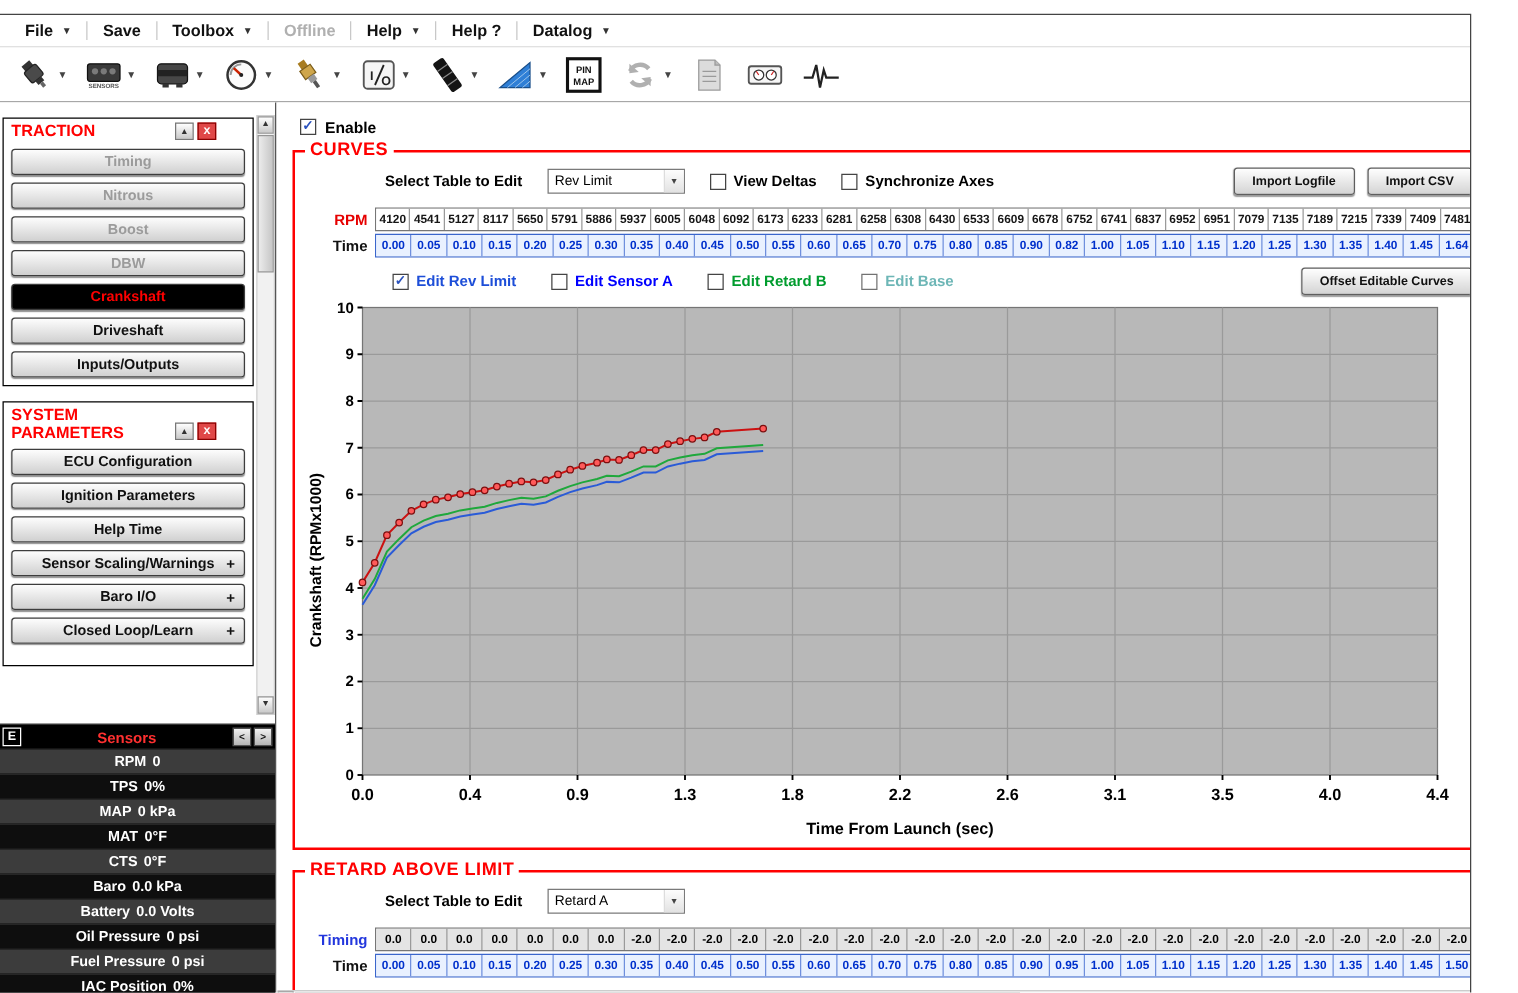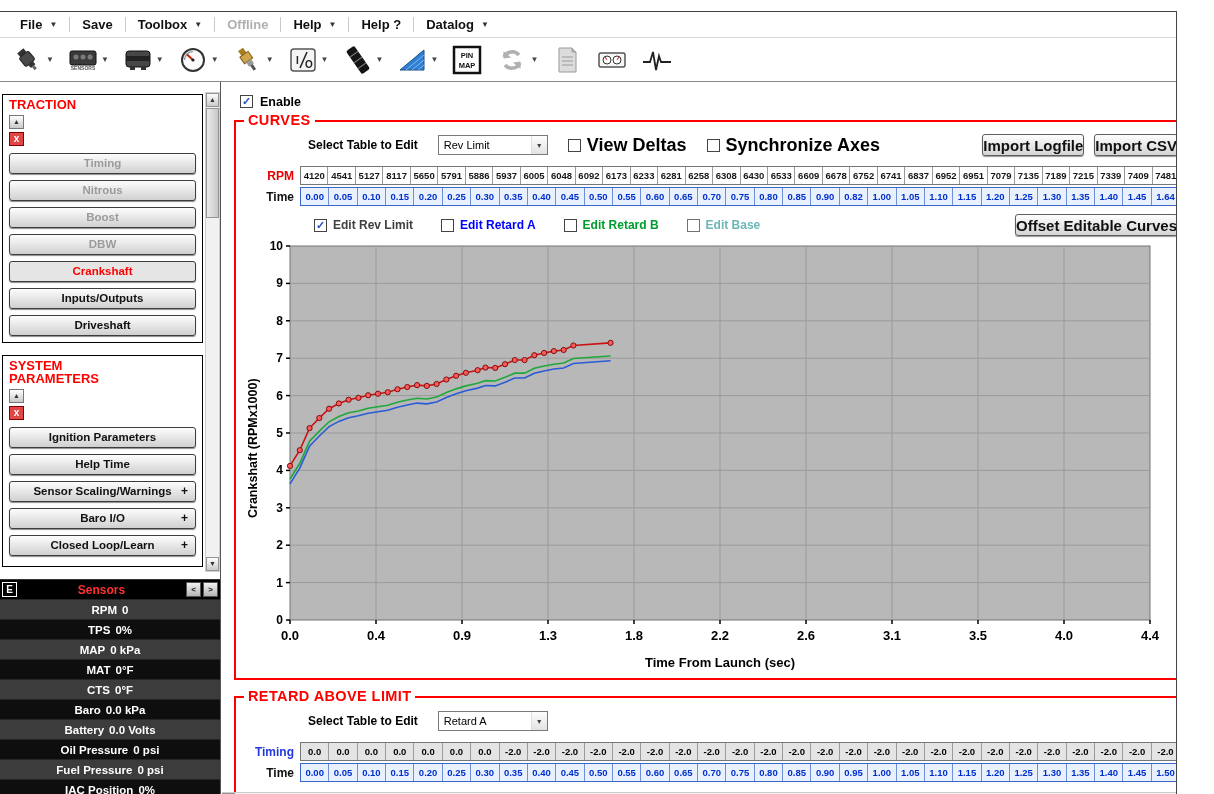--- a/index.html
+++ b/index.html
@@ -21,28 +21,28 @@
   .tool-arrow { font-size:8px; color:#444; }
 
   
   .workspace { position:absolute; top:70px; left:0; width:1214px; height:724px; background:#fff; }
 
   
   .sidebar { position:absolute; left:0; top:0; width:221px; height:724px; background:#fff; border-right:1px solid #555; }
   .sidebar-panels { position:absolute; left:2px; top:0; width:201px; }
   .panel { border:1px solid #000; background:#fff; margin-top:12px; }
   .panel.clipped { height:212px; overflow:hidden; }
-  .panel-header { display:flex; align-items:flex-start; padding:3px 4px 1px 6px; gap:3px;flex-direction:column; }
+  .panel-header { display:flex; align-items:flex-end; padding:3px 4px 1px 6px; gap:3px; }
   .panel-title { flex:1; color:#ff0000; font-weight:bold; font-size:13px; line-height:1.05; max-width:128px; }
   .panel-btn-min { width:15px; height:14px; background:linear-gradient(#fff,#c9c9c9); border:1px solid #777; font-size:7px; color:#333; display:flex; align-items:center; justify-content:center; }
   .panel-btn-close { width:15px; height:14px; background:#e04848; border:1px solid #8a0000; color:#fff; font-size:10px; font-weight:bold; line-height:1; display:flex; align-items:center; justify-content:center; }
   .side-button { position:relative; margin:6px 6px 0 6px; height:21px; border:1px solid #3d3d3d; border-radius:3px; background:linear-gradient(#fdfdfd,#d0d0d0); box-shadow:0 1px 1px rgba(0,0,0,.45); font-weight:bold; font-size:11.5px; color:#111; display:flex; align-items:center; justify-content:center; cursor:default; }
   .side-button:last-child { margin-bottom:6px; }
   .side-button.disabled { color:#9b9b9b; }
-  .side-button.active { background:#e5e5e5; color:#ff0000; }
+  .side-button.active { background:#000000; color:#ff0000; }
   .side-button .plus { position:absolute; right:7px; font-size:12px; }
 
   .side-scroll { position:absolute; left:205px; top:10px; width:15px; height:480px; background:#f1f1f1; border:1px solid #cfcfcf; display:flex; flex-direction:column; align-items:center; }
   .sb-btn { width:13px; height:14px; flex:none; background:linear-gradient(#fdfdfd,#cacaca); border:1px solid #949494; color:#333; font-size:7px; line-height:12px; text-align:center; }
   .sb-thumb-v { width:13px; height:110px; flex:none; background:linear-gradient(90deg,#ececec,#c6c6c6); border:1px solid #949494; margin-top:1px; }
   .sb-track { flex:1; }
 
   
   .sensors { position:absolute; left:0; top:497px; width:220px; height:227px; background:#000; border-top:1px solid #333; overflow:hidden; }
   .sensors-header { height:19px; display:flex; align-items:center; gap:2px; padding:1px 2px; background:#000; }
@@ -59,23 +59,23 @@
   .checkbox { width:13px; height:13px; flex:none; border:1px solid #444; background:#fff; display:inline-flex; align-items:center; justify-content:center; font-size:11px; font-weight:bold; color:#2a52be; line-height:1; }
   .groupbox { position:relative; border:2px solid #ff0000; margin:12px 10px 0 12px; background:#fff; }
   .groupbox.curves { height:560px; }
   .groupbox.retard { height:150px; margin-top:16px; }
   .groupbox-title { position:absolute; top:-10px; left:8px; background:#fff; padding:0 4px; color:#ff0000; font-weight:bold; font-size:14.5px; letter-spacing:.4px; }
 
   .controls { display:flex; align-items:center; gap:20px; padding:12px 8px 0 72px; height:34px; }
   .ctl-label { font-weight:bold; font-size:12px; }
   .dropdown { width:110px; height:20px; border:1px solid #7a7a7a; background:#fff; display:flex; align-items:center; font-size:11px; padding-left:5px; }
   .dd-arrow { margin-left:auto; width:16px; height:100%; display:flex; align-items:center; justify-content:center; font-size:7px; color:#444; border-left:1px solid #ddd; background:linear-gradient(#fdfdfd,#e2e2e2); }
-  .chk-item { display:flex; align-items:center; gap:6px; font-weight:bold; font-size:18px; }
+  .chk-item { display:flex; align-items:center; gap:6px; font-weight:bold; font-size:12px; }
   .btn-group { margin-left:auto; display:flex; gap:10px; padding-right:2px; }
-  .btn { height:22px; border:1px solid #5e5e5e; border-radius:3px; background:linear-gradient(#fefefe,#d4d4d4); box-shadow:0 1px 1px rgba(0,0,0,.4); font-family:"Liberation Sans",sans-serif; font-weight:bold; font-size:15px; padding:0 0; color:#111; }
+  .btn { height:22px; border:1px solid #5e5e5e; border-radius:3px; background:linear-gradient(#fefefe,#d4d4d4); box-shadow:0 1px 1px rgba(0,0,0,.4); font-family:"Liberation Sans",sans-serif; font-weight:bold; font-size:10px; padding:0 14px; color:#111; }
 
   .trow { display:flex; align-items:center; margin:2px 8px 0 0; }
   .trow.first { margin-top:10px; }
   .tlabel { width:64px; text-align:right; padding-right:6px; font-weight:bold; font-size:12px; color:#111; flex:none; }
   [data-name="rpm-row-label"] { color:#e60000; }
   [data-name="retard-timing-label"] { color:#2337dd; }
   .cells { flex:1; display:flex; border:1px solid #767676; background:#fff; }
   .cells.blue { border-color:#3a66cc; }
   .cell { flex:1; height:17px; line-height:17px; text-align:center; font-size:9.5px; font-weight:bold; overflow:hidden; }
   .cell + .cell { border-left:1px solid #9a9a9a; }
@@ -300,32 +300,35 @@
             </div>
             <div class="side-button disabled" data-name="sidebar-item-boost">
               <span data-name="sidebar-item-label">Boost</span>
             </div>
             <div class="side-button disabled" data-name="sidebar-item-dbw">
               <span data-name="sidebar-item-label">DBW</span>
             </div>
             <div class="side-button active" data-name="sidebar-item-crankshaft">
               <span data-name="sidebar-item-label">Crankshaft</span>
             </div>
+            <div class="side-button normal" data-name="sidebar-item-driveshaft">
+              <span data-name="sidebar-item-label">Driveshaft</span>
+            </div>
             <div class="side-button normal" data-name="sidebar-item-inputs-outputs">
               <span data-name="sidebar-item-label">Inputs/Outputs</span>
-            </div>
-            <div class="side-button normal" data-name="sidebar-item-driveshaft">
-              <span data-name="sidebar-item-label">Driveshaft</span>
             </div>
           </div>
           <div class="panel clipped" data-name="panel-system-parameters">
             <div class="panel-header" data-name="panel-header">
               <div class="panel-title" data-name="panel-title">SYSTEM PARAMETERS</div>
               <div class="panel-btn-min" data-name="collapse-button">▲</div>
               <div class="panel-btn-close" data-name="close-button">x</div>
+            </div>
+            <div class="side-button normal" data-name="sidebar-item-ecu-configuration">
+              <span data-name="sidebar-item-label">ECU Configuration</span>
             </div>
             <div class="side-button normal" data-name="sidebar-item-ignition-parameters">
               <span data-name="sidebar-item-label">Ignition Parameters</span>
             </div>
             <div class="side-button normal" data-name="sidebar-item-dwell-time">
               <span data-name="sidebar-item-label">Help Time</span>
             </div>
             <div class="side-button normal" data-name="sidebar-item-sensor-scaling-warnings">
               <span data-name="sidebar-item-label">Sensor Scaling/Warnings</span>
               <span class="plus" data-name="plus-icon">+</span>
@@ -500,25 +503,25 @@
               <div class="cell time" data-name="table-cell">1.40</div>
               <div class="cell time" data-name="table-cell">1.45</div>
               <div class="cell time" data-name="table-cell">1.64</div>
             </div>
         </div>
 
         <div class="edit-row" data-name="edit-row">
           <div class="edit-checks" data-name="edit-checks">
               <label class="edit-item" data-name="edit-check-edit-rev-limit">
                 <span class="checkbox" data-name="checkbox-icon">✓</span>
-                <span data-name="edit-check-label" style="color: #404040;">Edit Rev Limit</span>
+                <span data-name="edit-check-label" style="color: #1d4ed8;">Edit Rev Limit</span>
               </label>
               <label class="edit-item" data-name="edit-check-edit-retard-a">
                 <span class="checkbox" data-name="checkbox-icon"></span>
-                <span data-name="edit-check-label" style="color: rgb(0, 0, 255);">Edit Retard A</span>
+                <span data-name="edit-check-label" style="color: rgb(0, 0, 255);">Edit Sensor A</span>
               </label>
               <label class="edit-item" data-name="edit-check-edit-retard-b">
                 <span class="checkbox" data-name="checkbox-icon"></span>
                 <span data-name="edit-check-label" style="color: rgb(0, 156, 46);">Edit Retard B</span>
               </label>
               <label class="edit-item dim" data-name="edit-check-edit-base">
                 <span class="checkbox" data-name="checkbox-icon"></span>
                 <span data-name="edit-check-label" style="color: rgb(61, 158, 158);">Edit Base</span>
               </label>
             </div>

